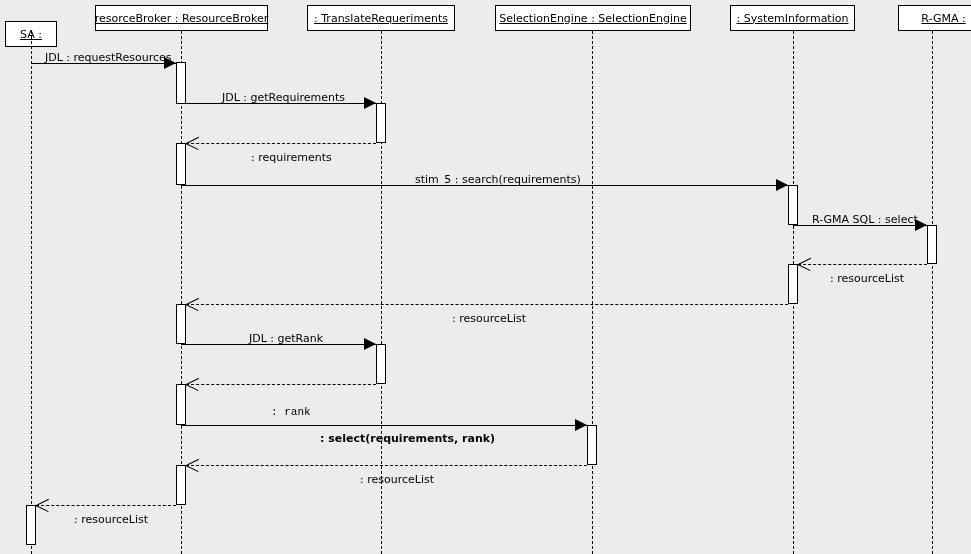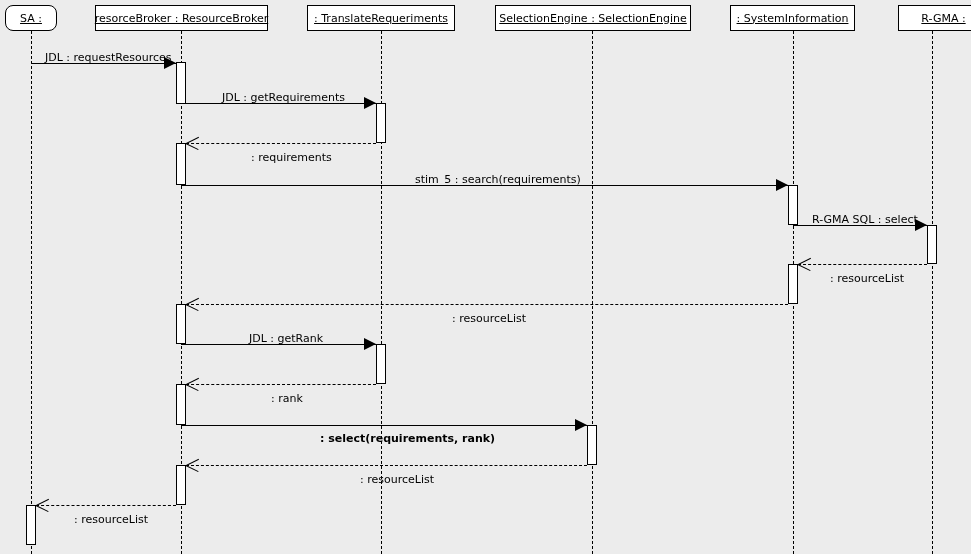--- a/index.html
+++ b/index.html
@@ -91,21 +91,21 @@
     color: #000000;
     white-space: nowrap;
     line-height: 12px;
   }
 </style>
 </head>
 <body>
 
 <div id="diagram">
   <div id="lifelines-layer">
-      <div class="lifeline-box" style="left: 5px; width: 52px; top: 5px; border-radius: 8px;">
+      <div class="lifeline-box" style="left: 5px; width: 52px; top: 21px;">
         <span class="lifeline-label">SA :</span>
       </div>
       <div class="lifeline-stem" style="left: 31px; top: 31px; height: 523px;"></div>
       <div class="lifeline-box" style="left: 95px; width: 173px; top: 5px;">
         <span class="lifeline-label">resorceBroker : ResourceBroker</span>
       </div>
       <div class="lifeline-stem" style="left: 181px; top: 31px; height: 523px;"></div>
       <div class="lifeline-box" style="left: 307px; width: 148px; top: 5px;">
         <span class="lifeline-label">: TranslateRequeriments</span>
       </div>
@@ -169,21 +169,21 @@
       </div>
       <div class="msg-label" style="left: 452px; top: 313px;">: resourceList</div>
       <div class="msg-line" style="left: 181px; top: 344px; width: 195px;"></div>
       <div class="arrow-solid" style="left: 364px; top: 338px;"></div>
       <div class="msg-label" style="left: 249px; top: 333px;">JDL : getRank</div>
       <div class="msg-line ret" style="left: 186px; top: 384px; width: 190px;"></div>
       <div class="arrow-open" style="left: 186px; top: 378px;">
         <i class="up"></i>
         <i class="down"></i>
       </div>
-      <div class="msg-label" style="left: 271px; top: 393px;">: rank</div>
+      <div class="msg-label" style="left: 271px; top: 406px; font-family: Liberation Mono, monospace;">: rank</div>
       <div class="msg-line" style="left: 181px; top: 425px; width: 406px;"></div>
       <div class="arrow-solid" style="left: 575px; top: 419px;"></div>
       <div class="msg-label" style="left: 320px; top: 433px; font-weight: bold;">: select(requirements, rank)</div>
       <div class="msg-line ret" style="left: 186px; top: 465px; width: 401px;"></div>
       <div class="arrow-open" style="left: 186px; top: 459px;">
         <i class="up"></i>
         <i class="down"></i>
       </div>
       <div class="msg-label" style="left: 360px; top: 474px;">: resourceList</div>
       <div class="msg-line ret" style="left: 36px; top: 505px; width: 140px;"></div>

